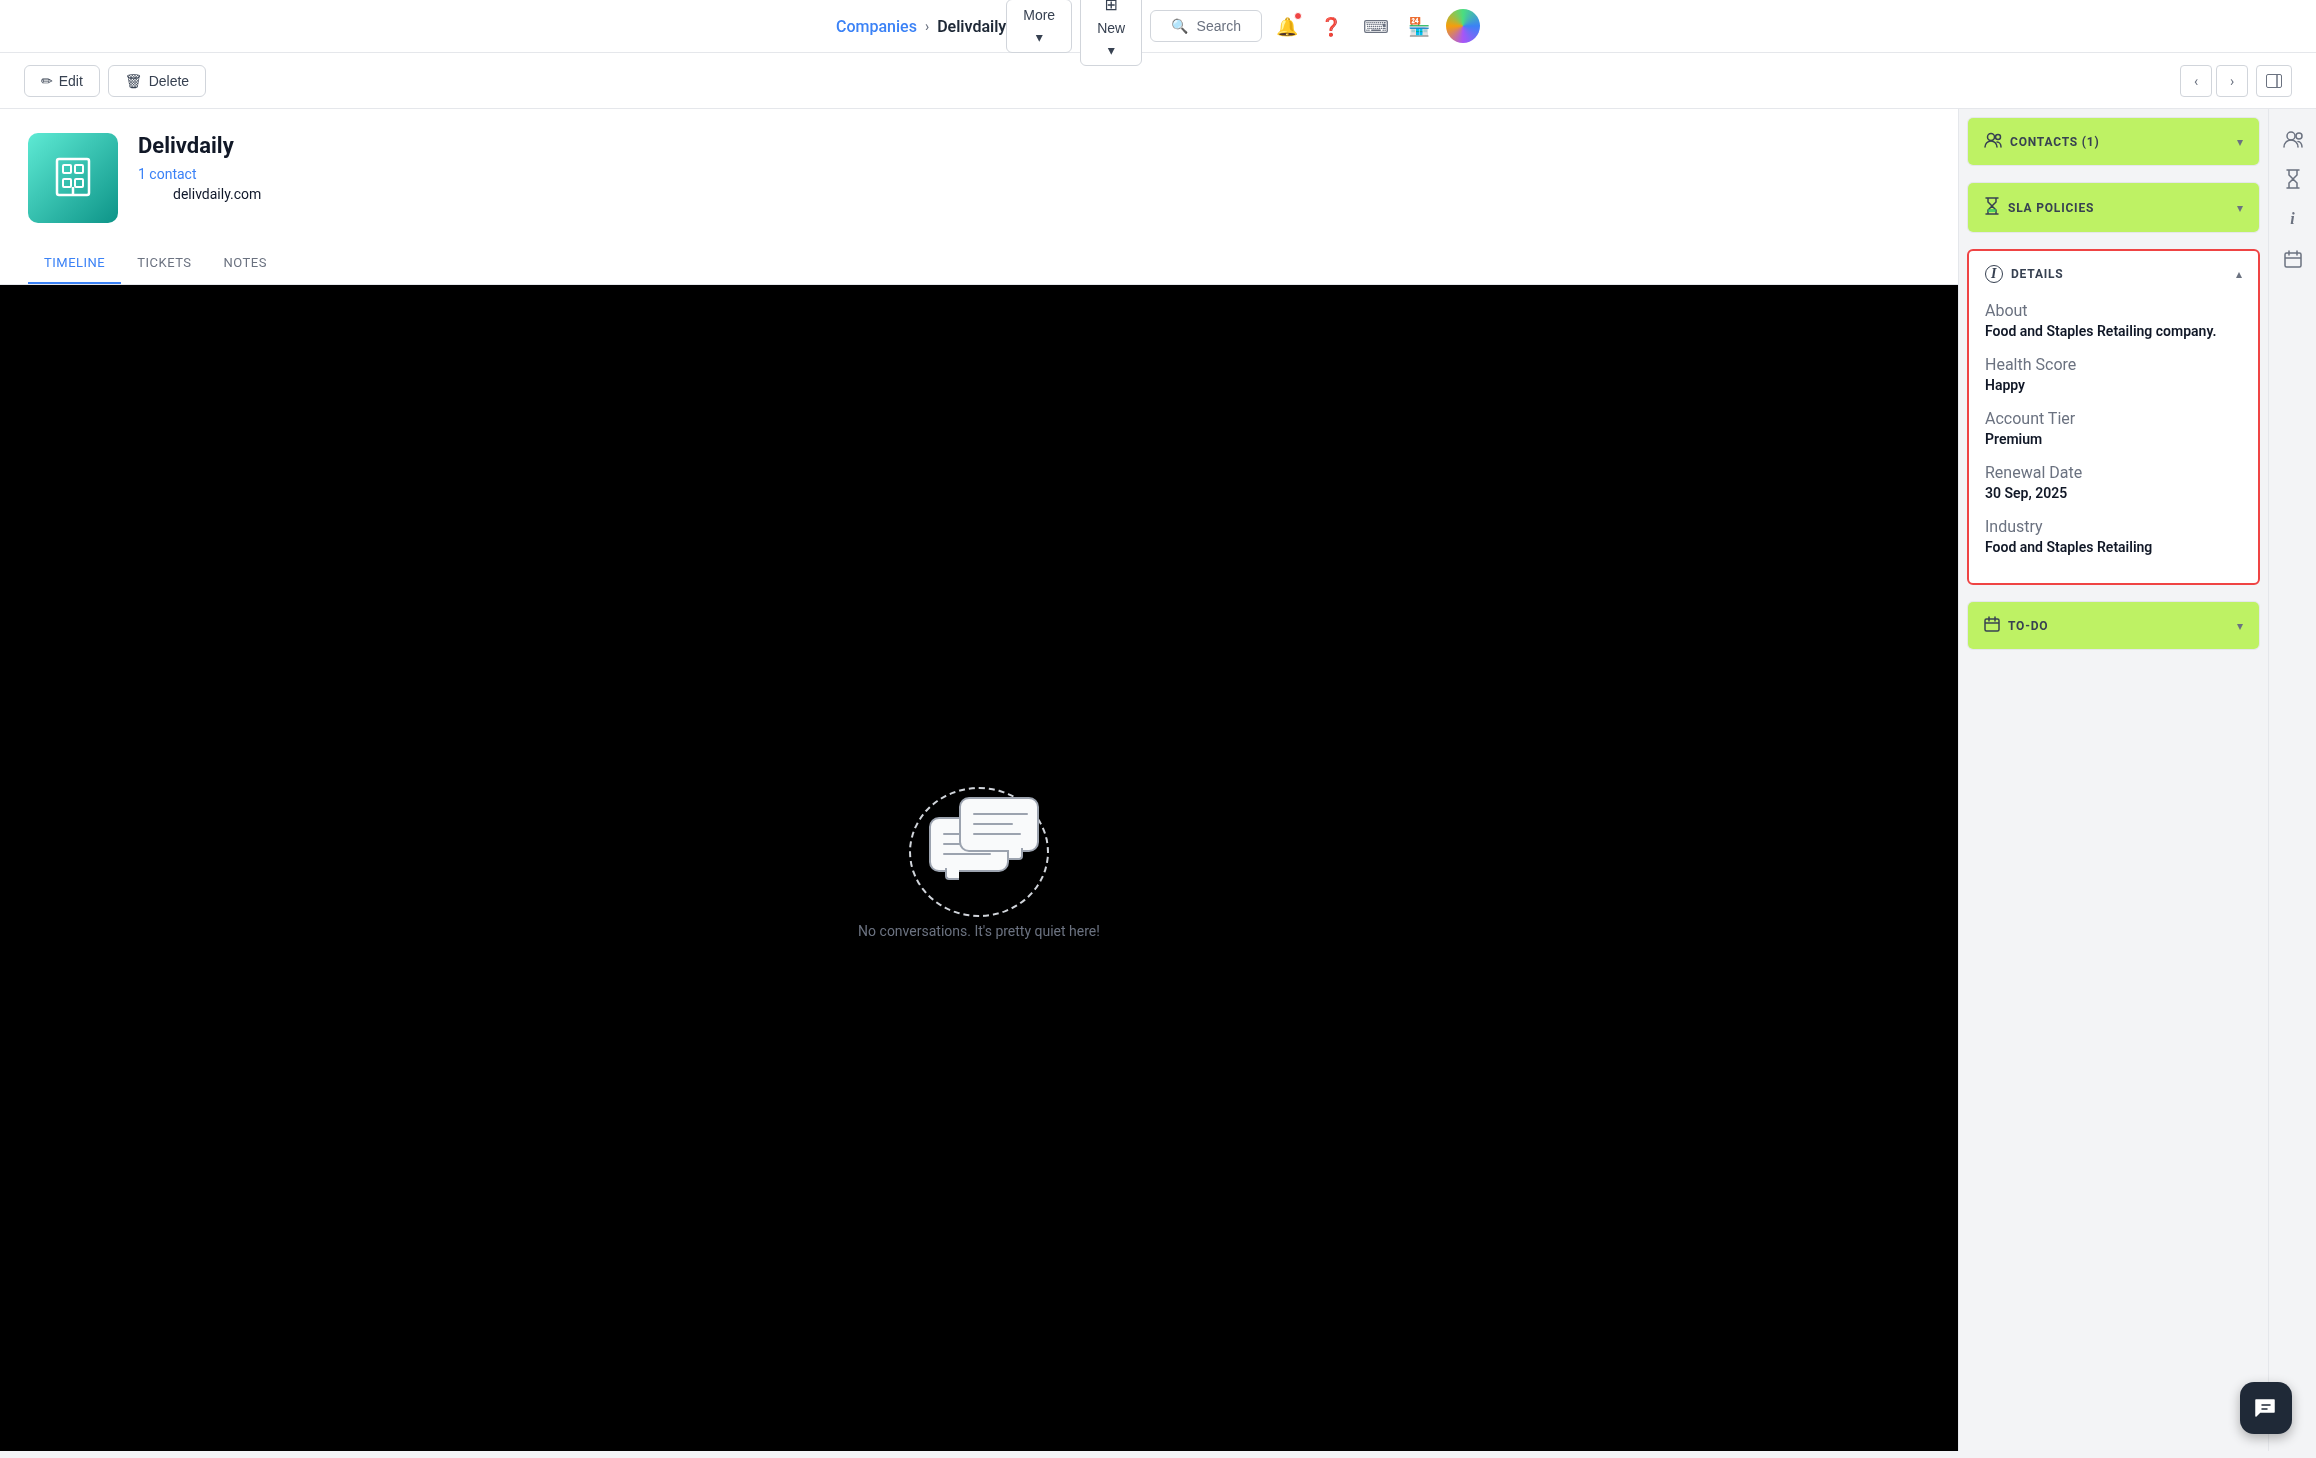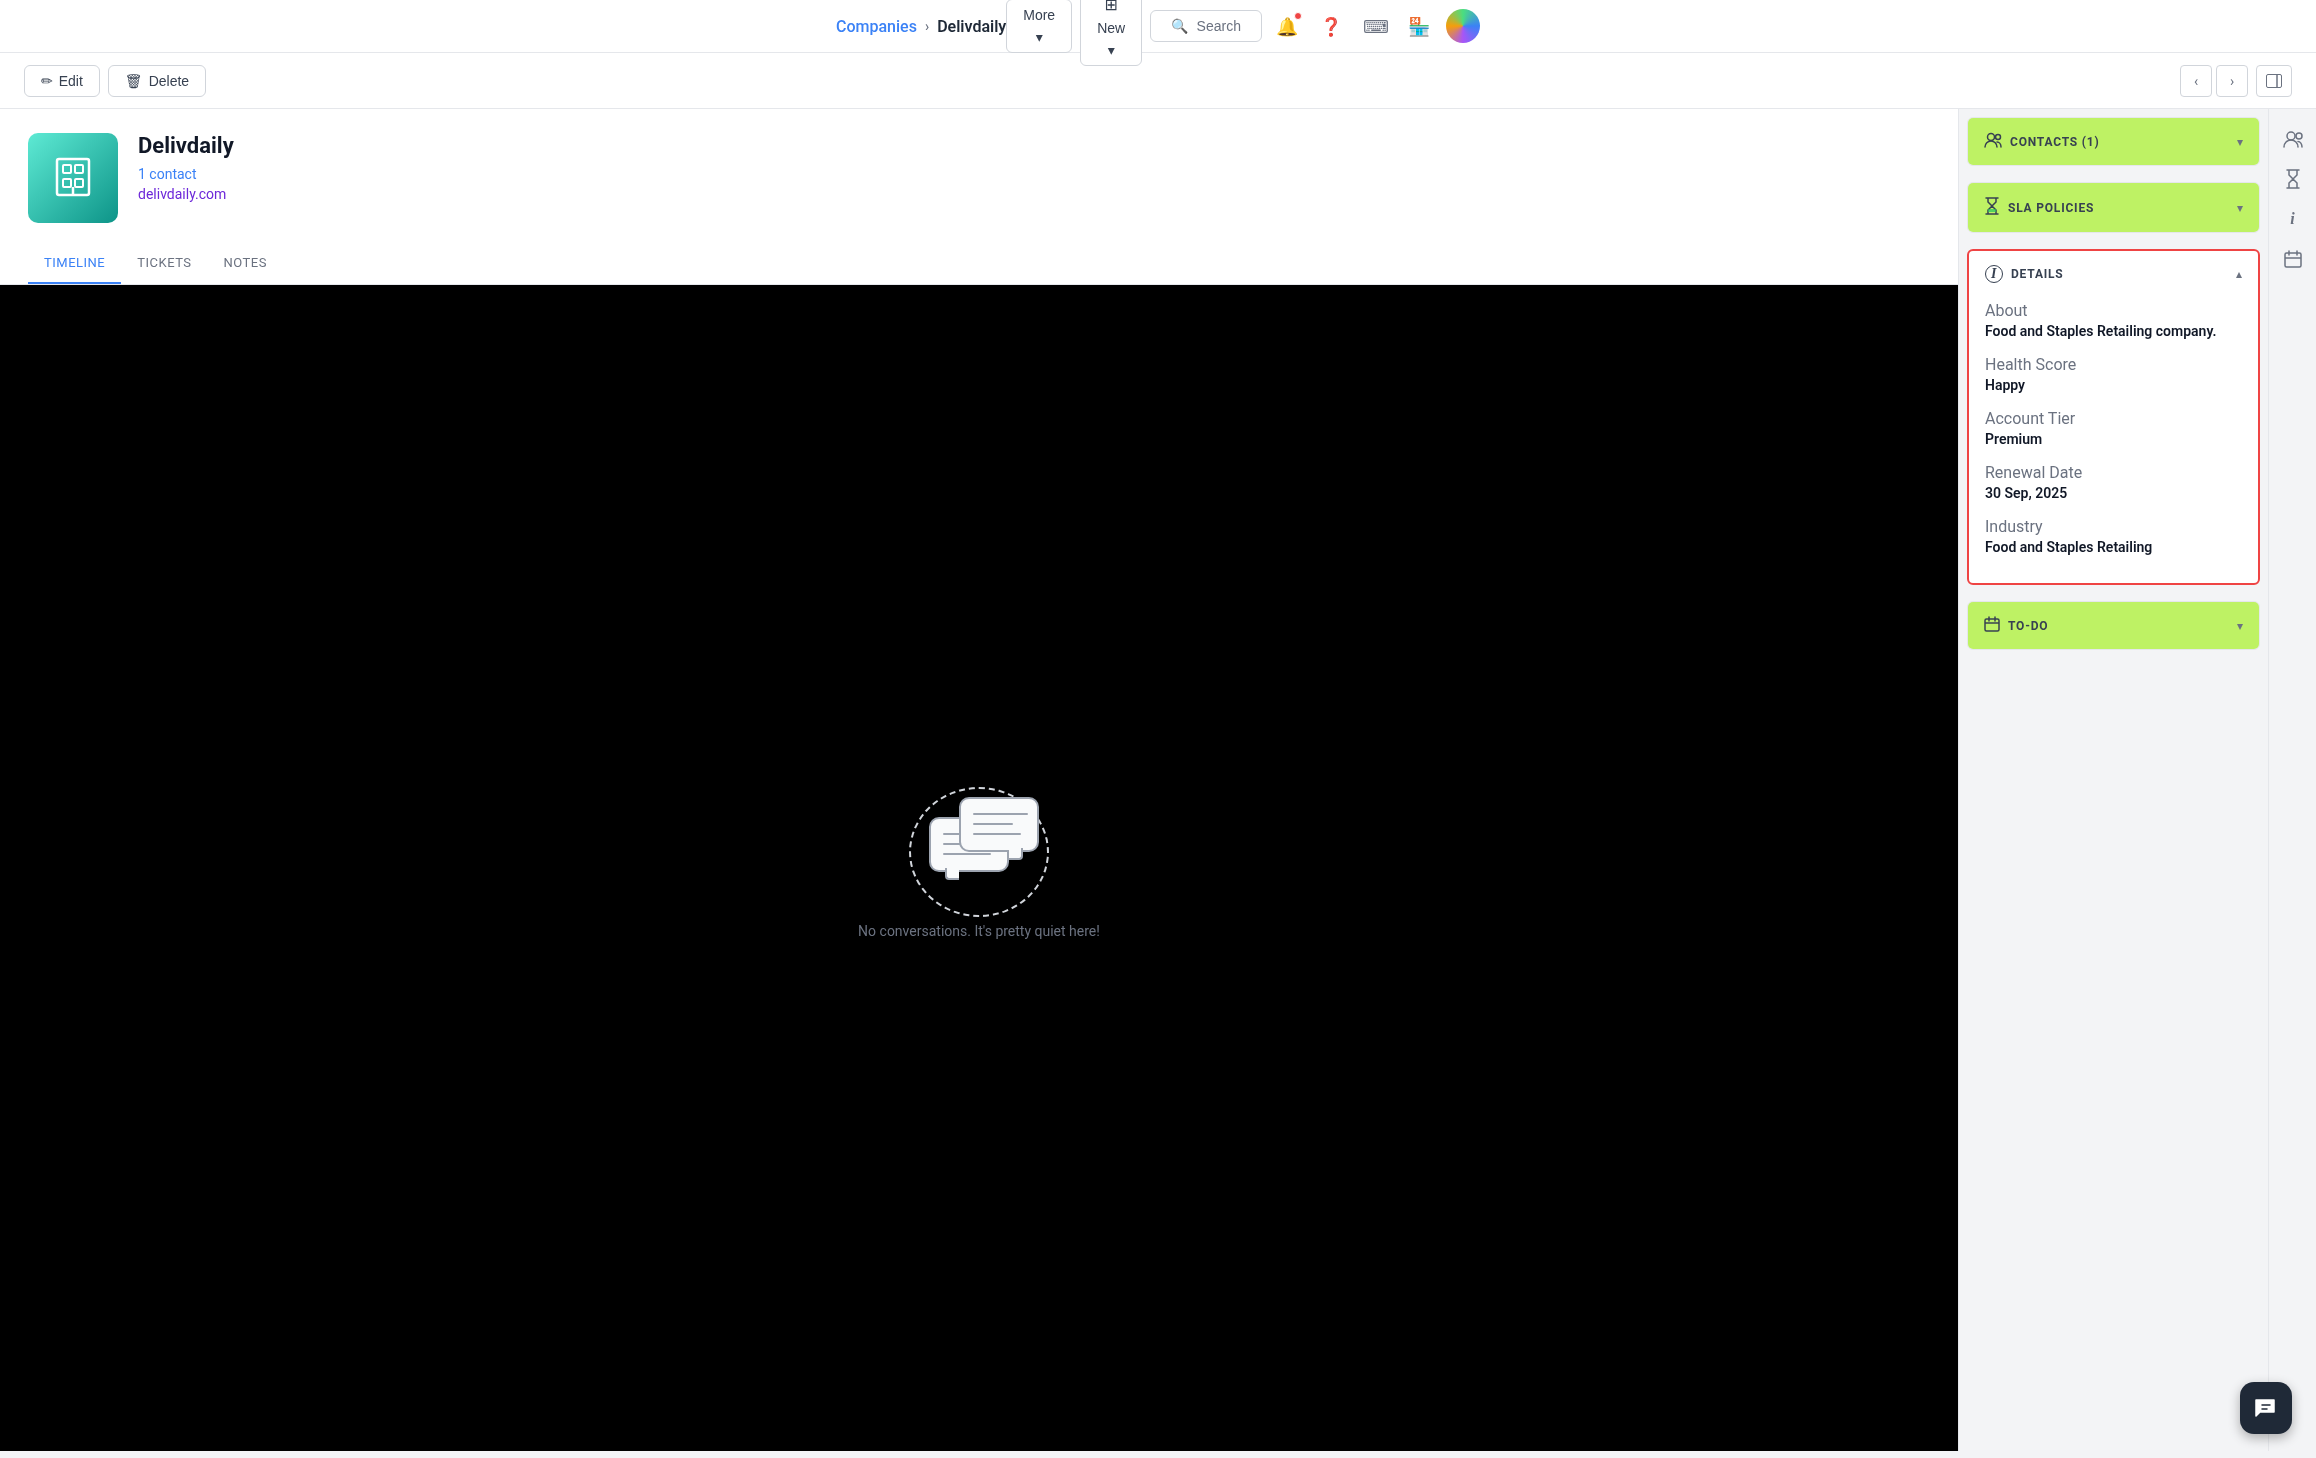--- a/index.html
+++ b/index.html
@@ -217,23 +217,24 @@
     }
     .company-contact-link {
       color: #3b82f6;
       text-decoration: none;
       font-size: 14px;
       display: block;
       margin-bottom: 4px;
       cursor: pointer;
     }
     .company-website {
-      color: #6d28d9;
-      font-size: 14px;
-      cursor: pointer;
+      color: #0f172a;
+      font-size: 14px;
+      cursor: pointer;
+      margin-left: 35px;
     }
     .company-tabs {
       display: flex;
       gap: 0;
       margin-top: 4px;
     }
     .tab {
       padding: 12px 16px;
       font-size: 13px;
       font-weight: 400;

